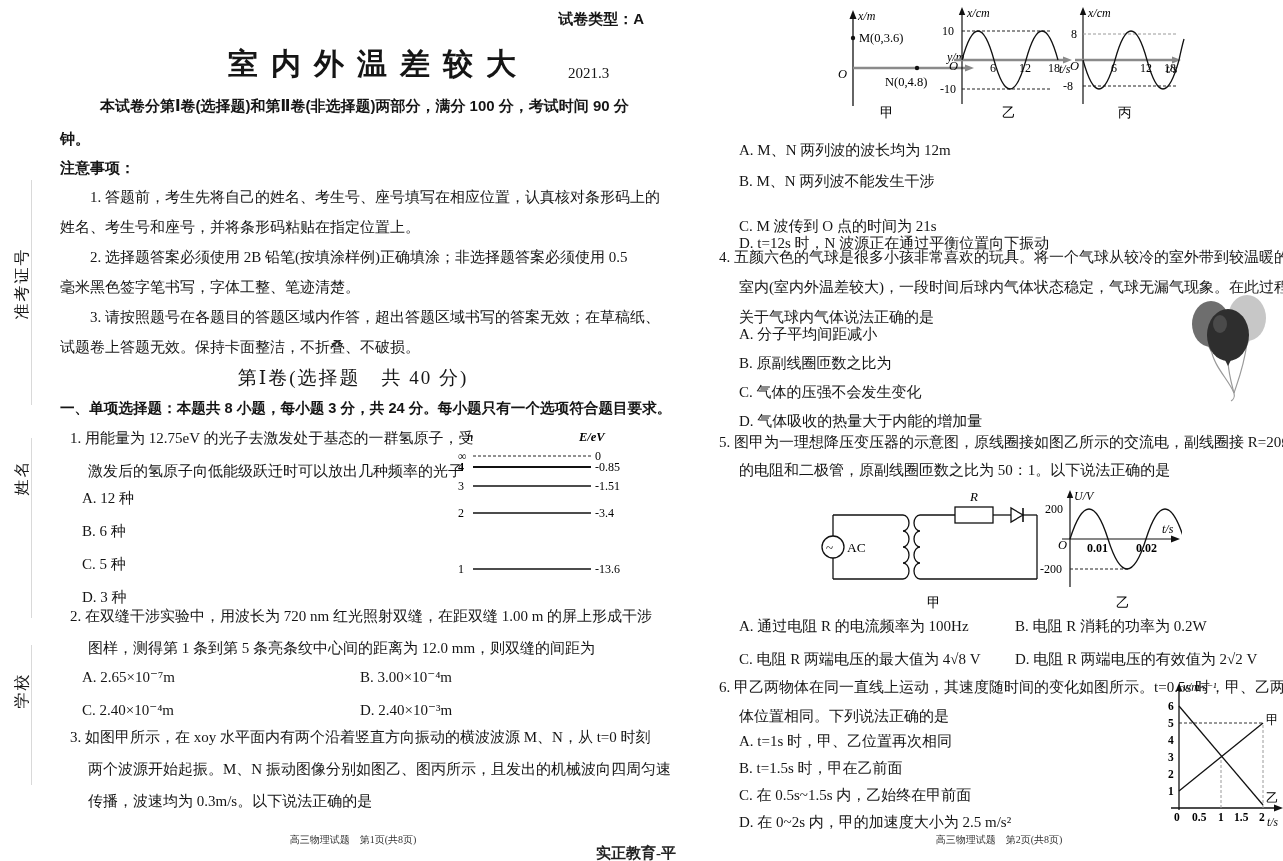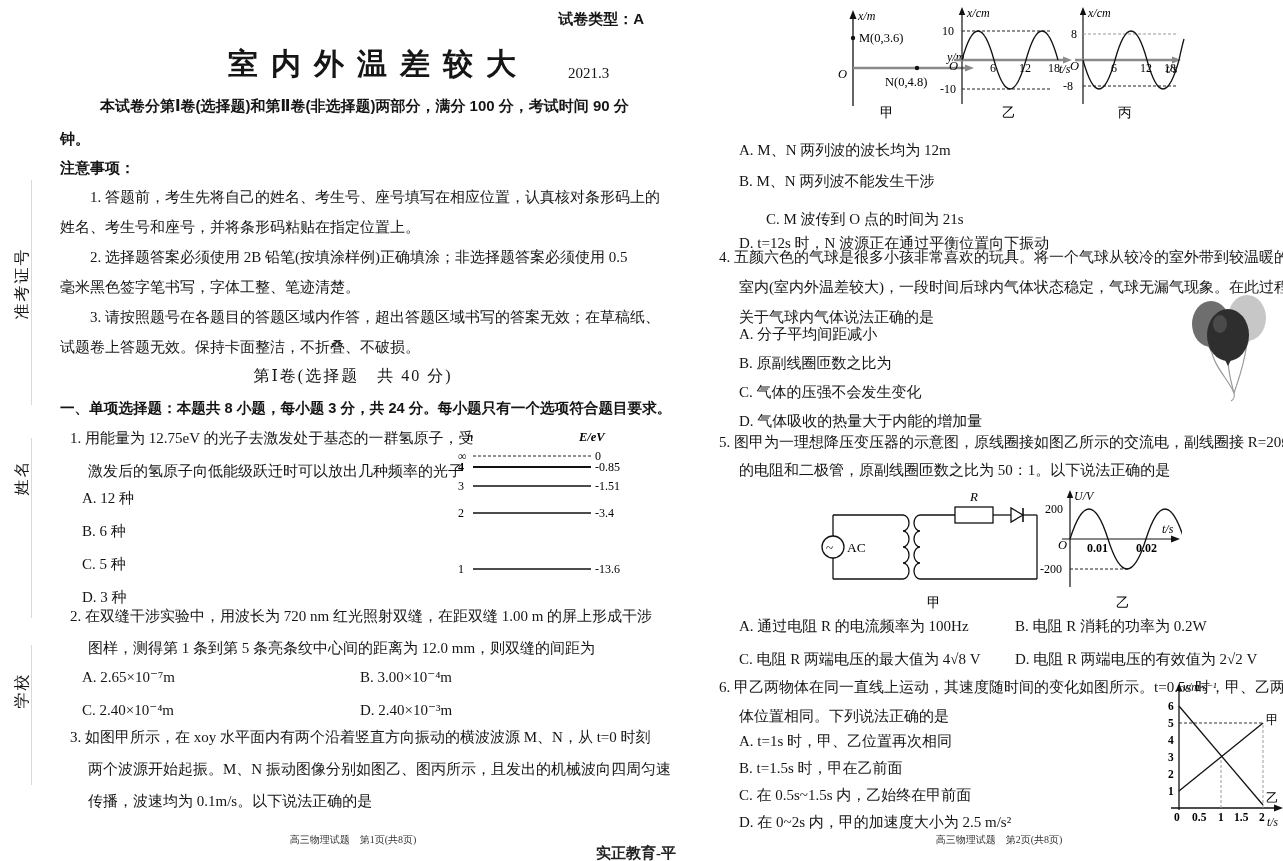--- a/index.html
+++ b/index.html
@@ -10,21 +10,21 @@
   .t{font-size:15px;line-height:1.25;white-space:nowrap;}
   .hei{font-family:"Liberation Sans","DejaVu Sans",sans-serif;font-weight:700;}
   .center{left:0;width:100%;text-align:center;}
   .page{position:absolute;top:0;height:732px;}
   #left-page{left:60px;width:586px;}
   #right-page{left:715px;width:568px;}
   .side-label{position:absolute;width:90px;text-align:center;font-size:16px;letter-spacing:2px;
               transform:rotate(-90deg);transform-origin:center;}
   .side-line{position:absolute;left:31px;width:1px;background:#d9d9d9;}
   .title{font-size:30px;font-weight:700;letter-spacing:13px;}
-  .sec-title{font-size:16px;letter-spacing:2px;}
+  .sec-title{font-size:19px;letter-spacing:2px;}
   .footer{font-size:10px;color:#333;}
   .wm{font-size:15px;font-weight:700;color:#222;}
   svg text{font-family:"Liberation Serif","DejaVu Serif",serif;}
 </style>
 </head>
 <body>
 
 <div id="paper">
 
   <div>
@@ -90,21 +90,21 @@
 
     <div class="abs t" style="top:607px;left:10px;">2. 在双缝干涉实验中，用波长为 720 nm 红光照射双缝，在距双缝 1.00 m 的屏上形成干涉</div>
     <div class="abs t" style="top:639px;left:28px;">图样，测得第 1 条到第 5 条亮条纹中心间的距离为 12.0 mm，则双缝的间距为</div>
     <div class="abs t" style="top:668px;left:22px;">A. 2.65×10⁻⁷m</div>
     <div class="abs t" style="top:668px;left:300px;">B. 3.00×10⁻⁴m</div>
     <div class="abs t" style="top:701px;left:22px;">C. 2.40×10⁻⁴m</div>
     <div class="abs t" style="top:701px;left:300px;">D. 2.40×10⁻³m</div>
 
     <div class="abs t" style="top:728px;left:10px;">3. 如图甲所示，在 xoy 水平面内有两个沿着竖直方向振动的横波波源 M、N，从 t=0 时刻</div>
     <div class="abs t" style="top:760px;left:28px;">两个波源开始起振。M、N 振动图像分别如图乙、图丙所示，且发出的机械波向四周匀速</div>
-    <div class="abs t" style="top:792px;left:28px;">传播，波速均为 0.1m/s。以下说法正确的是</div>
+    <div class="abs t" style="top:792px;left:28px;">传播，波速均为 0.3m/s。以下说法正确的是</div>
 
     <div class="abs footer center" style="top:833px;">高三物理试题　第1页(共8页)</div>
   </div>
 
   <div id="right-page" class="page">
 
     <svg class="abs" style="top:6px;left:110px;" width="160" height="114" viewBox="0 0 160 114">
       <line x1="28" y1="10" x2="28" y2="100" stroke="#111" stroke-width="1.3"></line>
       <polygon points="28,4 24.5,13 31.5,13" fill="#111"></polygon>
       <text x="33" y="14" font-size="12" font-style="italic">x/m</text>
@@ -152,21 +152,21 @@
       <text x="0" y="86" font-size="12">-8</text>
       <path d="M20,56 Q36,114 52,56 Q68,-2 84,56 Q100,114 116,56 Q119,42 121,35" fill="none" stroke="#111" stroke-width="1.3"></path>
       <text x="48" y="68" font-size="12">6</text>
       <text x="77" y="68" font-size="12">12</text>
       <text x="101" y="68" font-size="12">18</text>
       <text x="55" y="113" font-size="13.5">丙</text>
     </svg>
 
     <div class="abs t" style="top:141px;left:24px;">A. M、N 两列波的波长均为 12m</div>
     <div class="abs t" style="top:172px;left:24px;">B. M、N 两列波不能发生干涉</div>
-    <div class="abs t" style="top:210px;left:24px;margin-left:27px;">C. M 波传到 O 点的时间为 21s</div>
+    <div class="abs t" style="top:217px;left:24px;">C. M 波传到 O 点的时间为 21s</div>
     <div class="abs t" style="top:234px;left:24px;">D. t=12s 时，N 波源正在通过平衡位置向下振动</div>
 
     <div class="abs t" style="top:248px;left:4px;">4. 五颜六色的气球是很多小孩非常喜欢的玩具。将一个气球从较冷的室外带到较温暖的</div>
     <div class="abs t" style="top:278px;left:24px;">室内(室内外温差较大)，一段时间后球内气体状态稳定，气球无漏气现象。在此过程中</div>
     <div class="abs t" style="top:308px;left:24px;">关于气球内气体说法正确的是</div>
     <div class="abs t" style="top:325px;left:24px;">A. 分子平均间距减小</div>
     <div class="abs t" style="top:354px;left:24px;">B. 原副线圈匝数之比为</div>
     <div class="abs t" style="top:383px;left:24px;">C. 气体的压强不会发生变化</div>
     <div class="abs t" style="top:412px;left:24px;">D. 气体吸收的热量大于内能的增加量</div>
 

